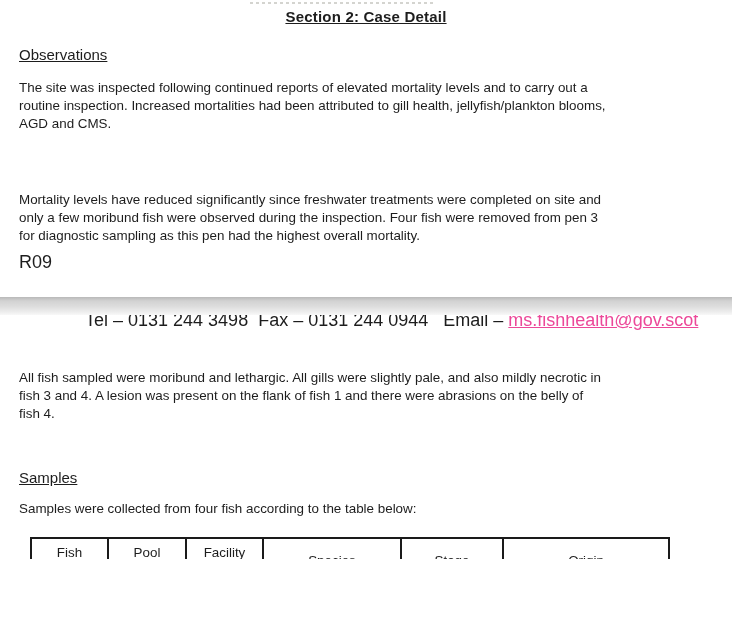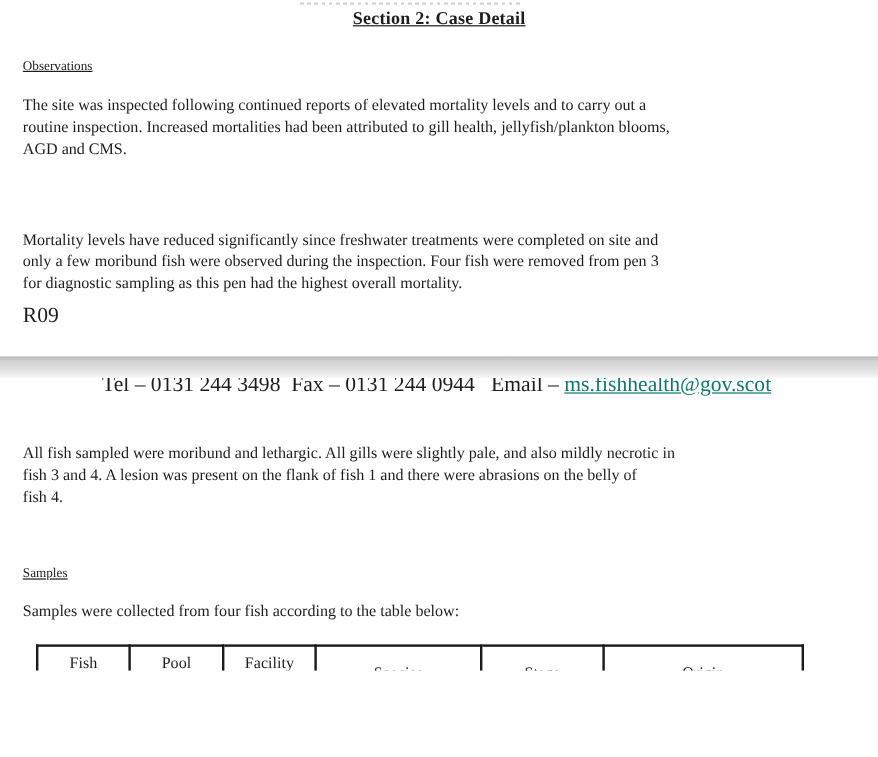--- a/index.html
+++ b/index.html
@@ -1,39 +1,39 @@
 <!DOCTYPE html>
 <html><head>
 <meta charset="utf-8">
 <style>
   html, body { margin:0; padding:0; background:#ffffff; }
   .page {
     position:relative; width:732px; height:559px; background:#ffffff;
-    font-family:Liberation Serif, serif; color:#1d1d1d; overflow:hidden;
+    font-family:Liberation Sans, sans-serif; color:#1d1d1d; overflow:hidden;
   }
   .abs { position:absolute; margin:0; }
   .scan-artifact {
     top:2px; left:250px; width:185px; height:2px;
     background:repeating-linear-gradient(90deg, rgba(160,160,150,0.45) 0 3px, rgba(255,255,255,0) 3px 6px);
   }
   .doc-title {
     top:7px; left:0; width:732px; text-align:center;
     font-size:15px; font-weight:bold; text-decoration:underline;
     letter-spacing:0.2px; line-height:19px;
   }
   .heading {
-    font-size:11px; text-decoration:underline; line-height:18px;
+    font-size:15px; text-decoration:underline; line-height:18px;
   }
   .para {
     font-size:13.4px; line-height:18px; white-space:pre-line; width:708px;
   }
   .small-text { font-size:18px; line-height:17.5px;margin-top:41px; }
   .contact-block { white-space:pre-wrap; }
   .contact-line { white-space:pre-wrap; }
-  .link { color:#0f766e; text-decoration:underline; cursor:pointer; }
+  .link { color:#ec4899; text-decoration:underline; cursor:pointer; }
   .page-break-band {
     top:297px; left:0; width:732px; height:18px;
     background:linear-gradient(to bottom, #b9b9b9 0%, #d2d2d2 22%, #dedede 55%, #ededed 82%, #f8f8f8 100%);
   }
   table.samples {
     border-collapse:collapse; table-layout:fixed; width:638px;
     font-size:13.4px; border:1px solid #f9a8d4;
   }
   table.samples th, table.samples td {
     border:2px solid #1a1a1a; text-align:center; vertical-align:middle;

